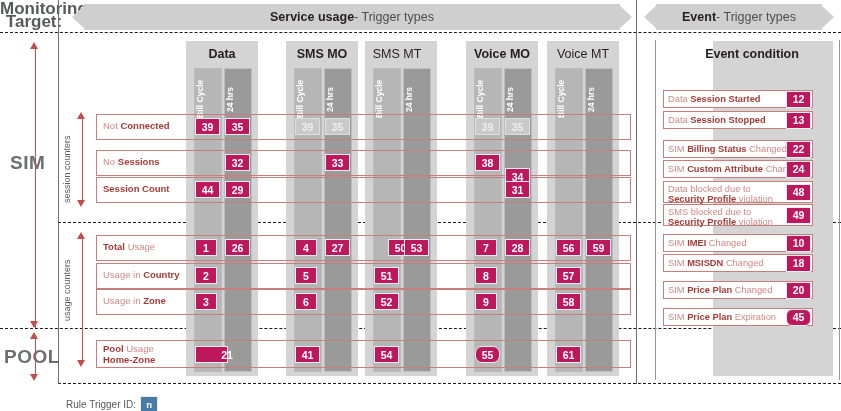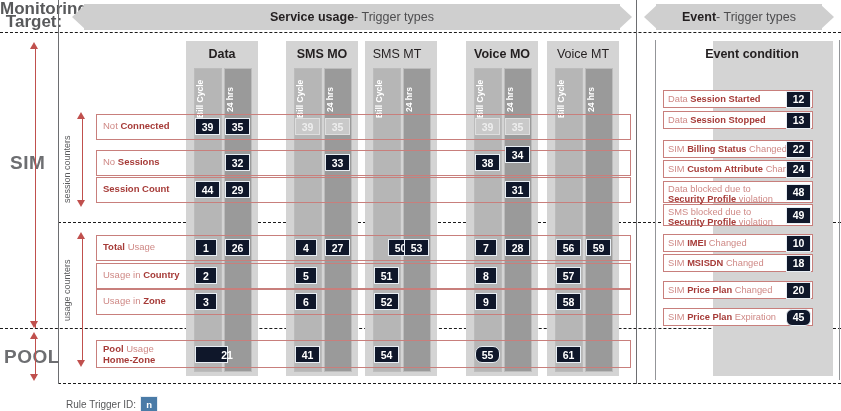--- a/index.html
+++ b/index.html
@@ -62,21 +62,21 @@
   .sub-label{position:absolute;color:#ffffff;font-size:8.5px;font-weight:bold;
       writing-mode:vertical-rl;transform:rotate(180deg);white-space:nowrap;}
 
   
   .rowbox{position:absolute;border:1px solid #c87f7c;background:transparent;}
   .rowlabel{position:absolute;font-size:9.5px;color:#c0504d;line-height:11px;white-space:nowrap;}
   .rowlabel b{font-weight:bold;color:#a63b38;}
   .rowlabel .lite{font-weight:normal;color:#cf8986;}
 
   
-  .badge{position:absolute;background:#0f172a;border:1.5px solid #e8eef4;
+  .badge{position:absolute;background:#be185d;border:1.5px solid #e8eef4;
       color:#ffffff;font-weight:bold;font-size:10.5px;
       display:flex;align-items:center;justify-content:center;
       width:22px;height:17px;box-sizing:border-box;}
   .badge.ghost{background:#c9c9c9;border-color:#dedede;color:#eeeeee;}
   .badge.w26{width:25px;}
 
   
   .evt-head-bg{position:absolute;background:#d4d4d4;}
   .evt-title{position:absolute;font-weight:bold;font-size:12.5px;color:#231f20;text-align:center;}
   .evt-item{position:absolute;border:1px solid #c87f7c;background:#ffffff;box-sizing:border-box;}
@@ -178,21 +178,21 @@
     <div class="rowlabel" style="left: 103px; top: 343px;"><b>Pool&nbsp;</b><span class="lite">Usage</span><br><b>Home-Zone</b></div>
     <div class="badge w26" style="left: 195px; top: 118px;">39</div>
     <div class="badge w26" style="left: 225px; top: 118px;">35</div>
     <div class="badge ghost w26" style="left: 295px; top: 118px;">39</div>
     <div class="badge ghost w26" style="left: 325px; top: 118px;">35</div>
     <div class="badge ghost w26" style="left: 475px; top: 118px;">39</div>
     <div class="badge ghost w26" style="left: 505px; top: 118px;">35</div>
     <div class="badge w26" style="left: 225px; top: 154px;">32</div>
     <div class="badge w26" style="left: 325px; top: 154px;">33</div>
     <div class="badge w26" style="left: 475px; top: 154px;">38</div>
-    <div class="badge w26" style="left: 505px; top: 146px;">34</div>
+    <div class="badge w26" style="left: 505px; top: 168px;">34</div>
     <div class="badge w26" style="left: 195px; top: 181px;">44</div>
     <div class="badge w26" style="left: 225px; top: 181px;">29</div>
     <div class="badge w26" style="left: 505px; top: 181px;">31</div>
     <div class="badge" style="left: 195px; top: 239px;">1</div>
     <div class="badge w26" style="left: 225px; top: 239px;">26</div>
     <div class="badge" style="left: 295px; top: 239px;">4</div>
     <div class="badge w26" style="left: 325px; top: 239px;">27</div>
     <div class="badge w26" style="left: 374px; top: 239px; margin-left: 14px;">50</div>
     <div class="badge w26" style="left: 404px; top: 239px;">53</div>
     <div class="badge" style="left: 475px; top: 239px;">7</div>

